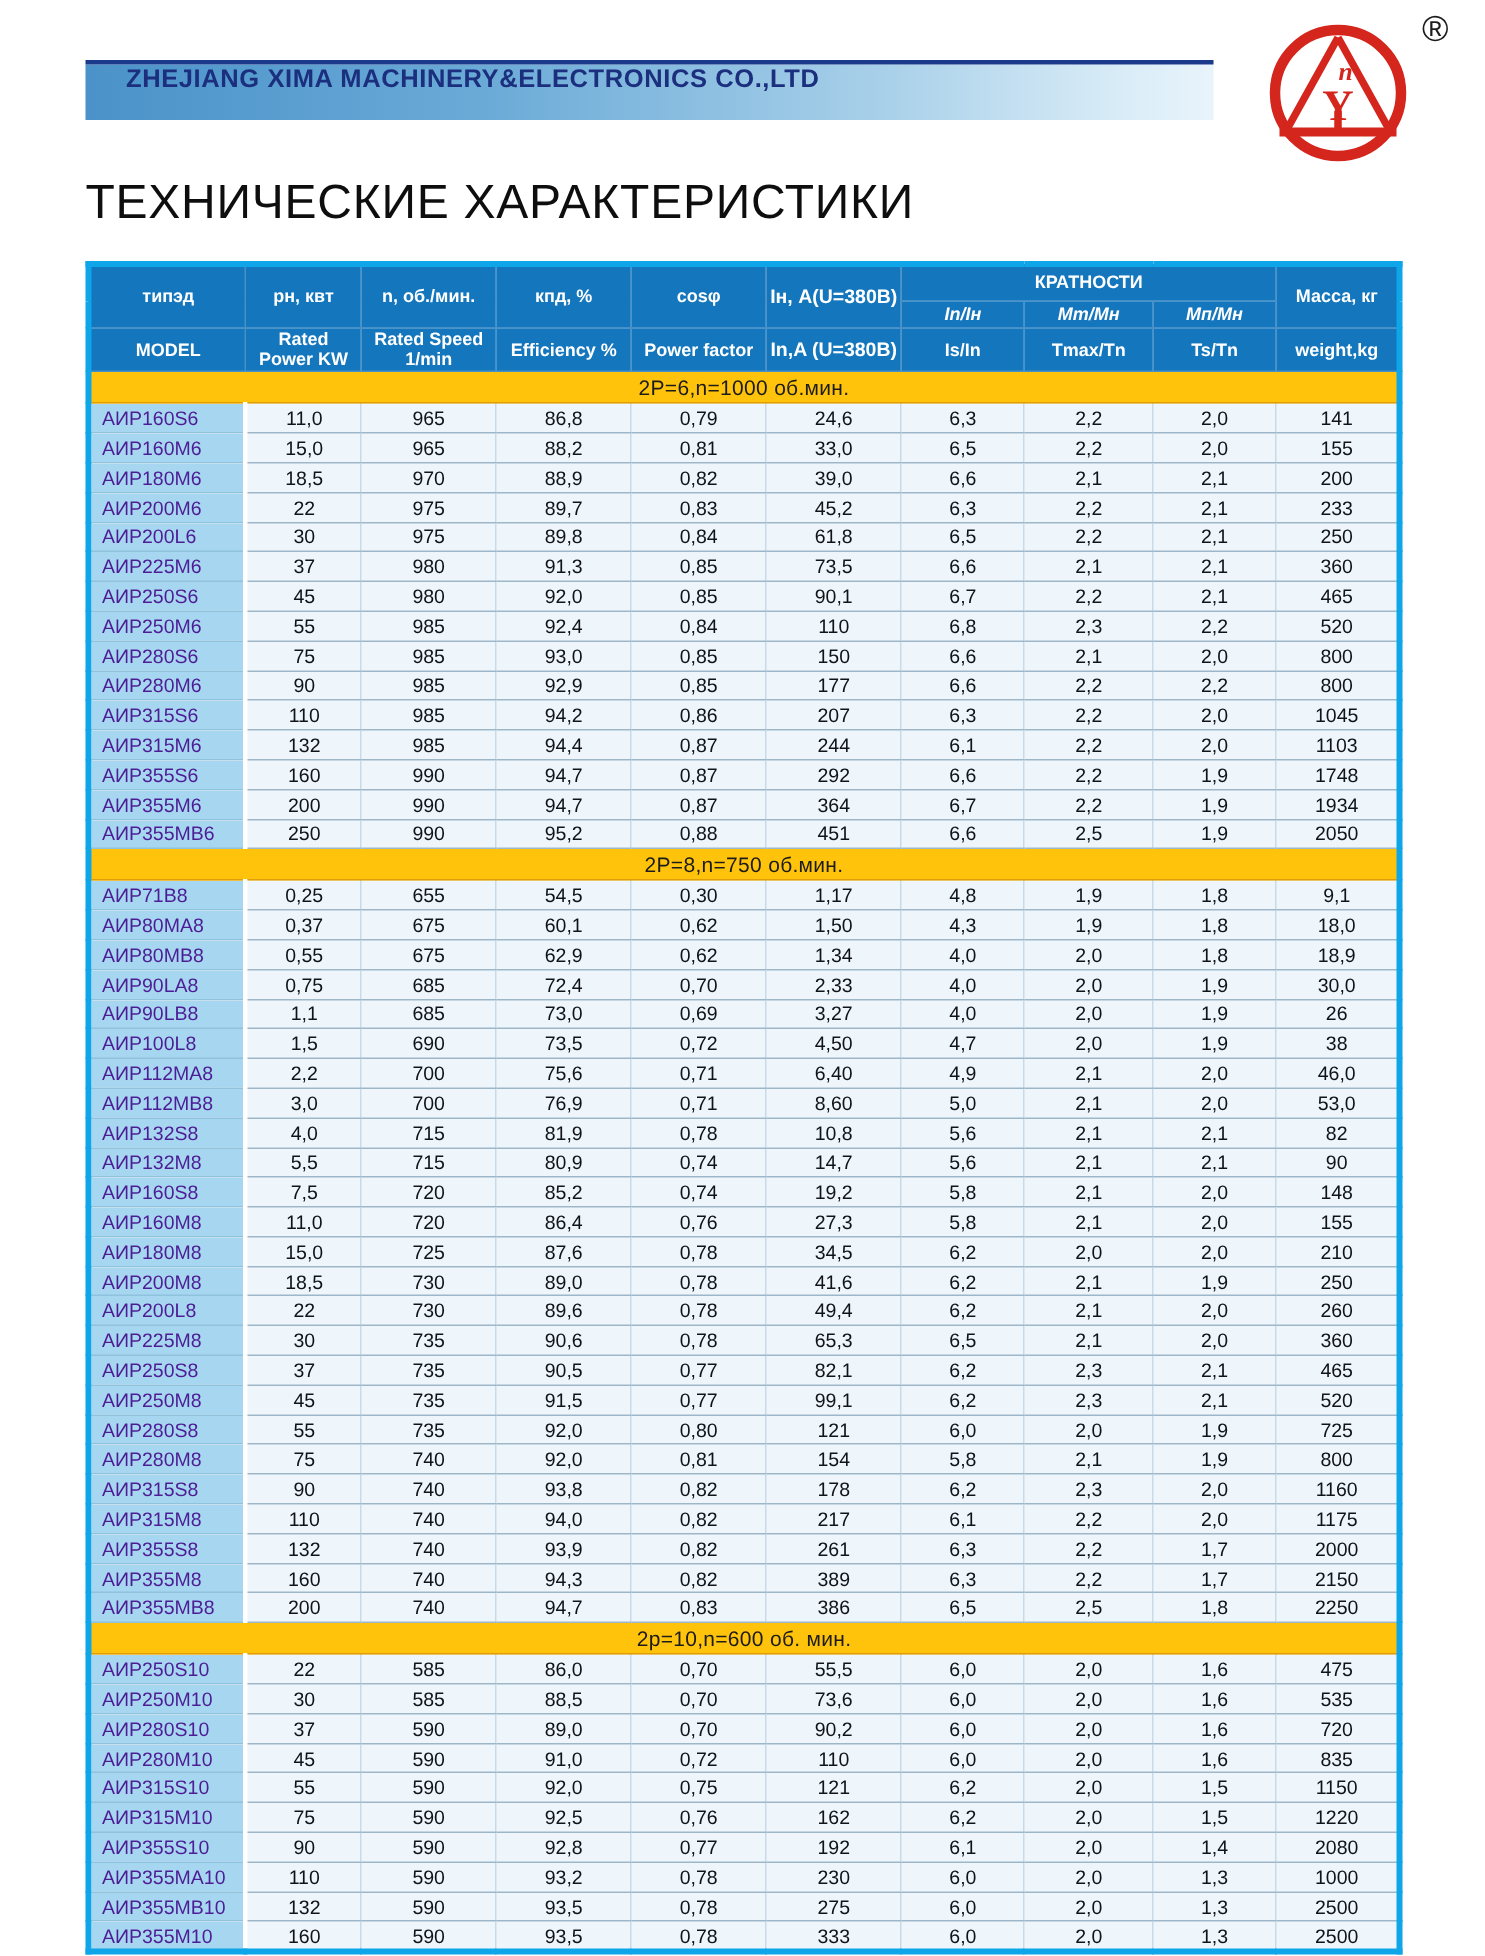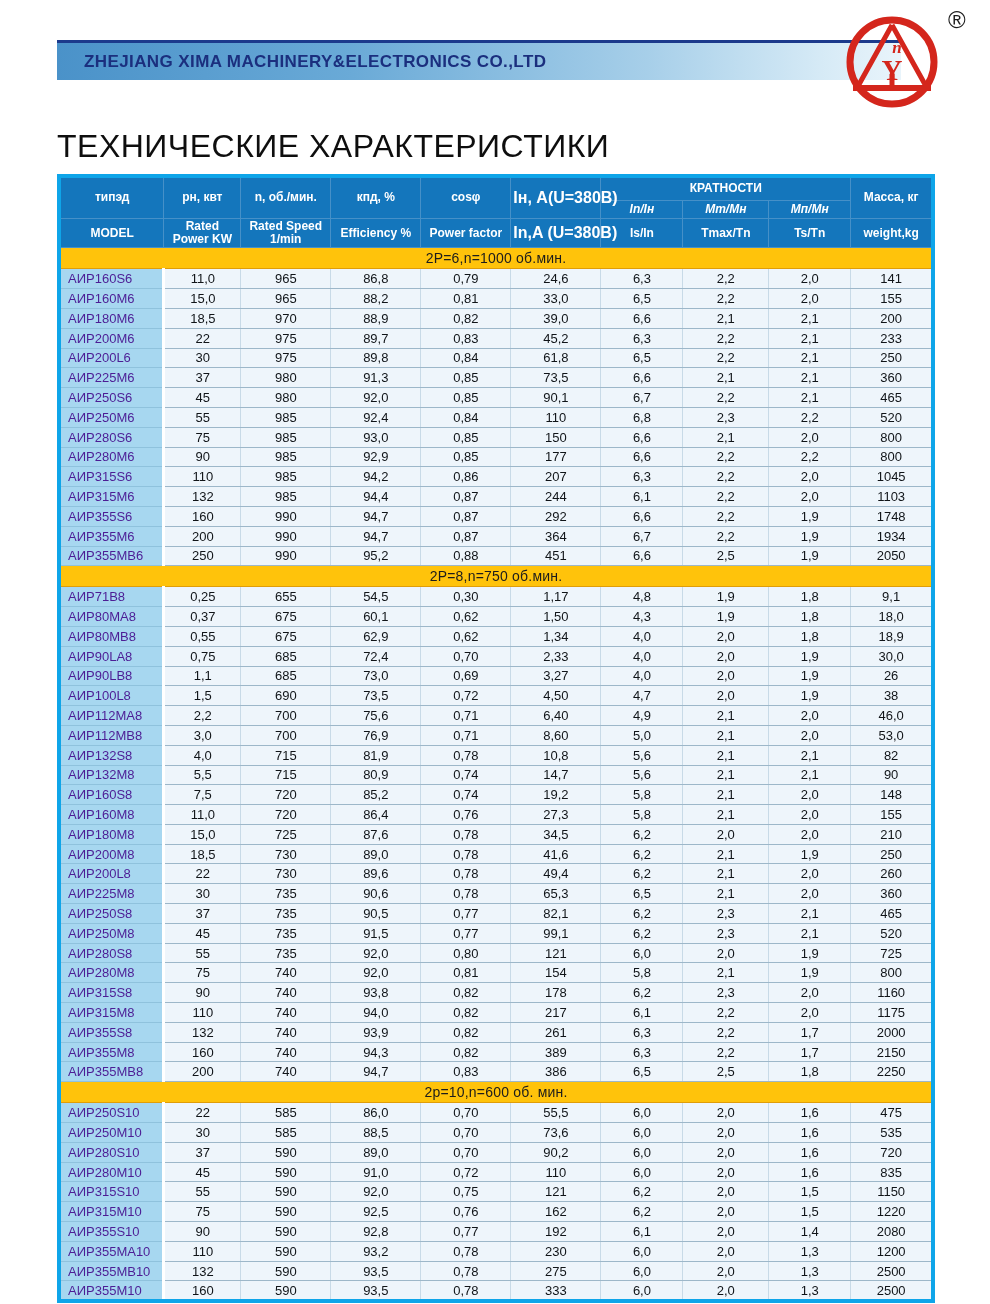--- a/index.html
+++ b/index.html
@@ -5,47 +5,47 @@
   html,body{margin:0;padding:0;}
   body{
     width:990px;height:1304px;
     background:#ffffff;
     font-family:"Liberation Sans",sans-serif;
     position:relative;
     overflow:hidden;
   }
   
   .banner{
-    position:absolute;left:57px;top:40px;width:844px;height:37px;
+    position:absolute;left:57px;top:40px;width:752px;height:37px;
     background:linear-gradient(90deg,#4a92c9 0%,#6aaad7 35%,#a7cfe9 70%,#d9ecf7 92%,#e9f4fb 100%);
     border-top:3px solid #1c3a8c;
-    display:flex;align-items:center;
+    display:flex;
   }
   .banner-text{
     color:#1b2f7e;font-weight:bold;font-size:17px;
     padding-left:27px;letter-spacing:.4px;white-space:nowrap;
   }
   .logo{position:absolute;left:845px;top:12px;width:98px;height:96px;}
   .reg-mark{
     position:absolute;left:948px;top:8px;
     font-size:24px;color:#1c1c1c;line-height:1;
   }
   
   .page-title{
-    position:absolute;left:57px;top:128px;
+    position:absolute;left:57px;top:116px;
     font-size:32px;color:#0e0e0e;letter-spacing:.5px;white-space:nowrap;
   }
   
   .tablewrap{position:absolute;left:57px;top:174px;width:878px;}
   table{width:100%;border-collapse:collapse;table-layout:fixed;border:4px solid #0ea5e9;}
   thead td{
     background:#1476bc;color:#ffffff;text-align:center;vertical-align:middle;
     border:1px solid #4590c8;font-size:12px;font-weight:bold;line-height:1.1;padding:1px 2px;
   }
-  thead td.sm{font-size:16px;white-space:nowrap;}
+  thead td.sm{font-size:13px;white-space:nowrap;}
   tr.h-ru td{height:20px;}
   tr.h-sub td{height:15px;font-style:italic;}
   tr.h-en td{height:26px;}
   td.band{
     background:#ffc30b;color:#1c1c1c;text-align:center;
     font-size:14px;font-weight:normal;height:20px;
     border-top:1px solid #e09d08;border-bottom:1px solid #e09d08;
     letter-spacing:.2px;
     margin-top:24px;
   }
@@ -703,21 +703,21 @@
         <tr class="data-row">
           <td class="model">АИР355MA10</td>
           <td class="num">110</td>
           <td class="num">590</td>
           <td class="num">93,2</td>
           <td class="num">0,78</td>
           <td class="num">230</td>
           <td class="num">6,0</td>
           <td class="num">2,0</td>
           <td class="num">1,3</td>
-          <td class="num">1200</td>
+          <td class="num">1000</td>
         </tr>
         <tr class="data-row">
           <td class="model">АИР355MB10</td>
           <td class="num">132</td>
           <td class="num">590</td>
           <td class="num">93,5</td>
           <td class="num">0,78</td>
           <td class="num">275</td>
           <td class="num">6,0</td>
           <td class="num">2,0</td>

